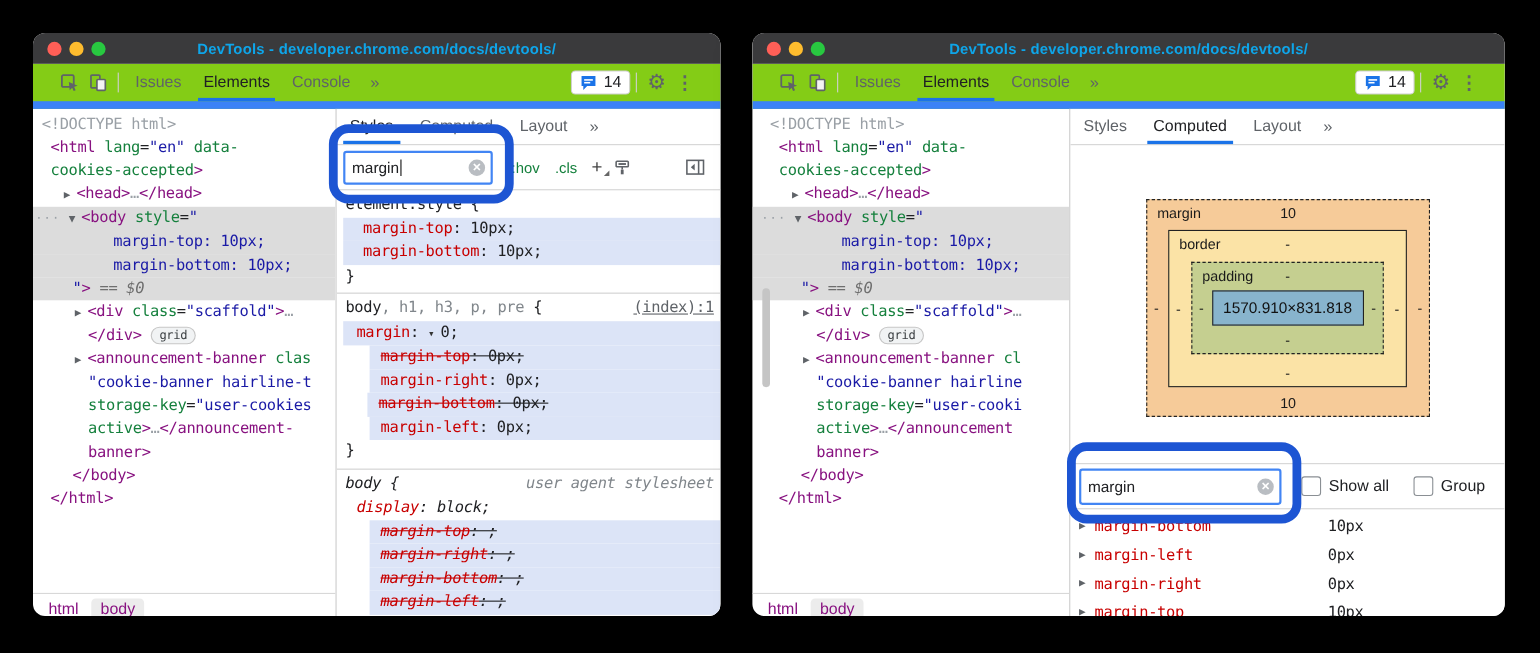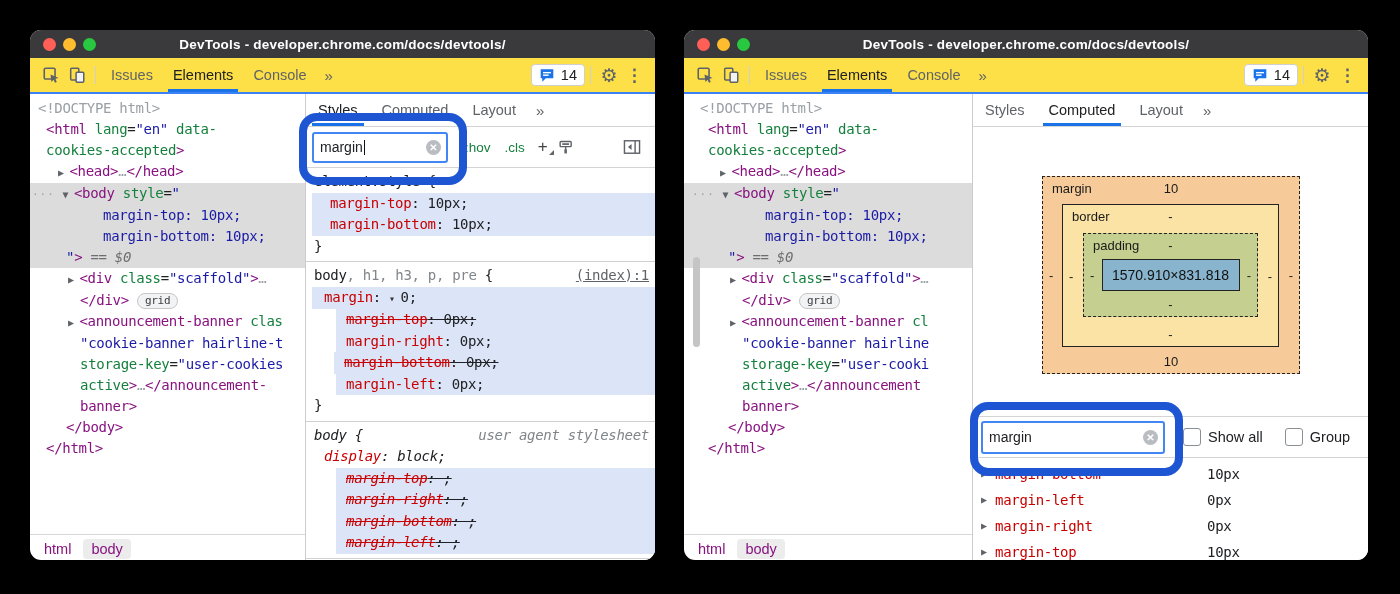--- a/index.html
+++ b/index.html
@@ -7,27 +7,27 @@
     width:1400px;height:594px;background:#000;position:relative;overflow:hidden;
     font-family:"Liberation Sans",sans-serif;-webkit-font-smoothing:antialiased;
   }
   .window{position:absolute;background:#fff;border-radius:11px;overflow:hidden;
     box-shadow:0 10px 30px rgba(0,0,0,.6);}
   .win-left{left:30px;top:30px;width:625px;height:530px;}
   .win-right{left:684px;top:30px;width:684px;height:530px;}
 
   
   .titlebar{height:28px;background:#3a3a3c;display:flex;align-items:center;justify-content:center;position:relative;}
-  .title{color:#ffffff;font-size:13.5px;font-weight:bold;letter-spacing:.2px;}
+  .title{color:#0ea5e9;font-size:13.5px;font-weight:bold;letter-spacing:.2px;}
   .lights{position:absolute;left:13px;top:8px;display:flex;gap:7px;}
   .light{width:13px;height:13px;border-radius:50%;}
   .l-red{background:#ff5f57;}.l-yellow{background:#febc2e;}.l-green{background:#28c840;}
 
   
-  .toolbar{height:34px;background:#fde047;border-bottom:2px solid #3b82f6;display:flex;align-items:center;padding:0 8px;}
+  .toolbar{height:34px;background:#84cc16;border-bottom:7px solid #3b82f6;display:flex;align-items:center;padding:0 20px;}
   .tbicon{display:flex;align-items:center;justify-content:center;width:26px;height:28px;}
   .sep{width:1px;height:18px;background:#d0d0d0;margin:0 5px;}
   .tab{position:relative;height:34px;display:flex;align-items:center;padding:0 10px;font-size:14.5px;color:#5f6368;}
   .tab.active{color:#202124;}
   .tab.active::after{content:"";position:absolute;left:5px;right:5px;bottom:0;height:3px;background:#1a73e8;}
   .chev{font-size:15px;color:#5f6368;padding:0 8px;}
   .spacer{flex:1;}
   .issue-badge{display:flex;align-items:center;gap:6px;border:1px solid #cfcfcf;border-radius:4px;background:#fff;padding:2px 7px;font-size:14.5px;color:#202124;}
   .gear{font-family:"DejaVu Sans",sans-serif;font-size:19px;color:#5f6368;line-height:1;}
   .dots3{font-size:17px;color:#5f6368;font-weight:bold;padding:0 4px;}

